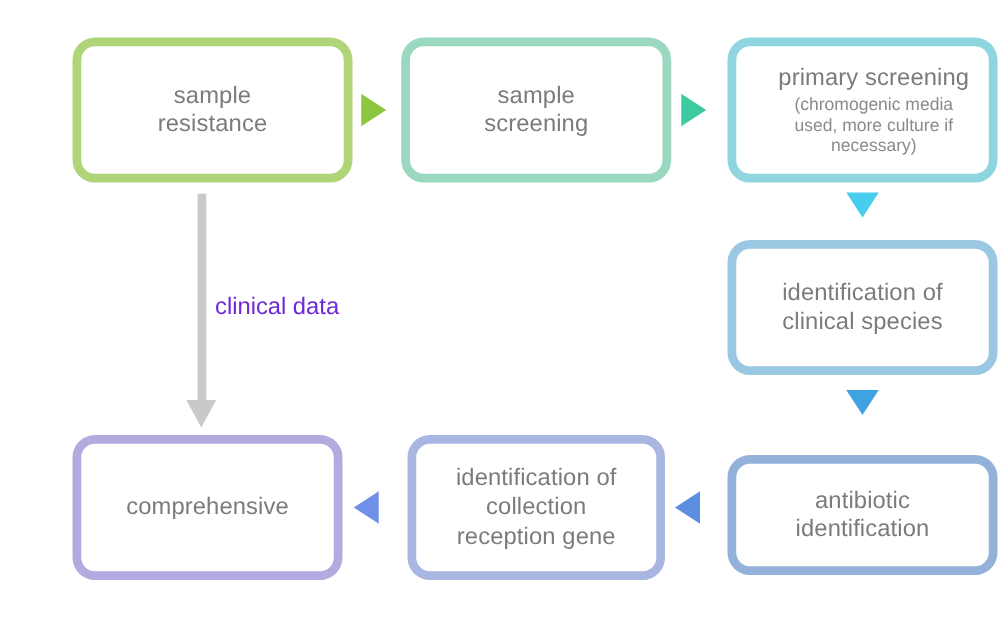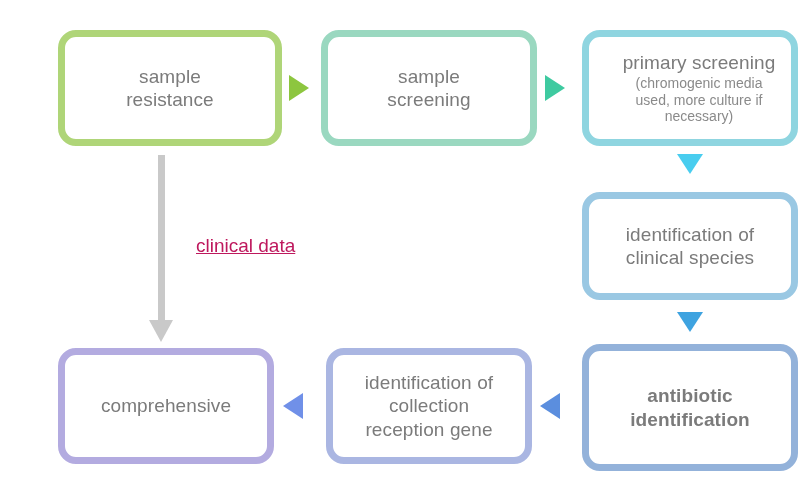--- a/index.html
+++ b/index.html
@@ -56,21 +56,21 @@
     flex-direction: column;
     align-items: center;
     justify-content: center;
   }
 
   
   #node-sample-collection   { left: 30px;  top: 30px;  width: 224px; height: 116px; }
   #node-sample-reception    { left: 293px; top: 30px;  width: 216px; height: 116px; }
   #node-primary-screening   { left: 554px; top: 30px;  width: 216px; height: 116px; }
   #node-identification-species { left: 554px; top: 192px; width: 216px; height: 108px; }
-  #node-antibiotic-susceptibility { left: 554px; top: 344px; width: 216px; height: 127px; font-weight: bold; }
+  #node-antibiotic-susceptibility { left: 554px; top: 364px; width: 216px; height: 96px; }
   #node-resistance-gene     { left: 298px; top: 348px; width: 206px; height: 116px; }
   #node-comprehensive-analysis { left: 30px;  top: 348px; width: 216px; height: 116px; }
 
   
   .arrow {
     position: absolute;
     width: 0;
     height: 0;
   }
   .arrow-right {
@@ -113,26 +113,25 @@
     left: 121px;
     top: 320px;
     width: 0;
     height: 0;
     border-left: 12px solid transparent;
     border-right: 12px solid transparent;
     border-top: 22px solid #c9c9c9;
   }
   #clinical-data-label {
     position: absolute;
-    left: 168px;
+    left: 144px;
     top: 235px;
     font-size: 19px;
-    color: #be185d;
+    color: #6d28d9;
     white-space: nowrap;
-    text-decoration: underline;
   }
 </style>
 </head>
 <body>
 
 <div id="canvas" style="background: rgb(255, 255, 255); margin-left: 28px;">
 
   <div class="node" id="node-sample-collection" style="border-color: rgb(175, 213, 120);">
     <div class="stack">
       <span class="label">sample</span>

